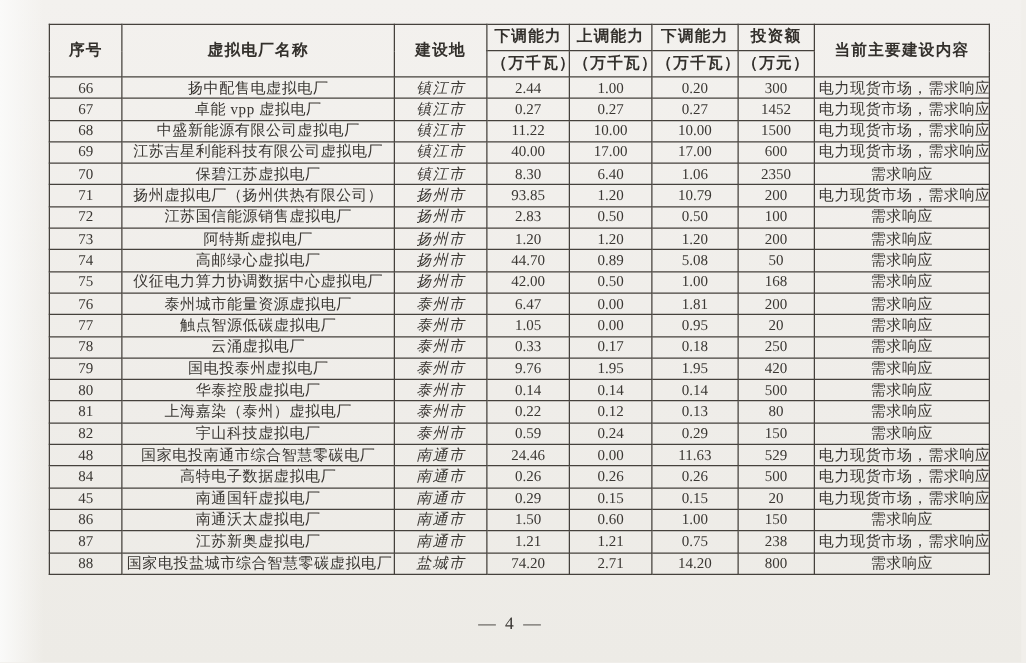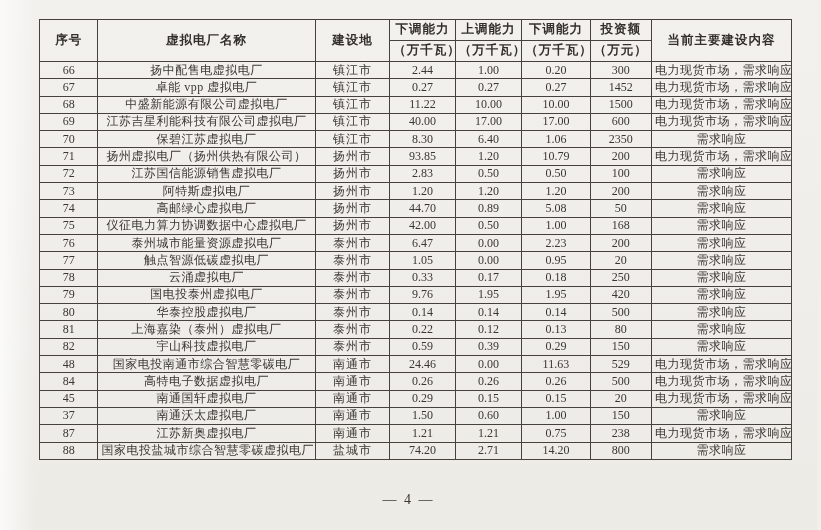--- a/index.html
+++ b/index.html
@@ -45,21 +45,21 @@
     letter-spacing: 1px;
     font-weight: 600;
     color: #33302c;
   }
   table.vpp tbody td {
     height: 16.3px;
     color: #3a3733;
   }
   td.col-name { text-align: left; padding-left: 9px; letter-spacing: 0.5px; margin-top: 40px; }
   td.col-no { letter-spacing: 0; }
-  td.col-location { letter-spacing: 1px; }
+  td.col-location { letter-spacing: 1px; font-style: italic; }
   td.col-content { letter-spacing: 0.5px; }
   .w-no { width: 58px; }
   .w-name { width: 216px; }
   .w-location { width: 74px; }
   .w-capacity { width: 65px; }
   .w-up { width: 66px; }
   .w-down { width: 68px; }
   .w-investment { width: 61px; }
   .w-content { width: 139px; }
   .footer {
@@ -207,21 +207,21 @@
           <td class="col-down">1.00</td>
           <td class="col-investment">168</td>
           <td class="col-content">需求响应</td>
         </tr>
         <tr>
           <td class="col-no">76</td>
           <td class="col-name">泰州城市能量资源虚拟电厂</td>
           <td class="col-location">泰州市</td>
           <td class="col-capacity">6.47</td>
           <td class="col-up">0.00</td>
-          <td class="col-down">2.23</td>
+          <td class="col-down">1.81</td>
           <td class="col-investment">200</td>
           <td class="col-content">需求响应</td>
         </tr>
         <tr>
           <td class="col-no">77</td>
           <td class="col-name">触点智源低碳虚拟电厂</td>
           <td class="col-location">泰州市</td>
           <td class="col-capacity">1.05</td>
           <td class="col-up">0.00</td>
           <td class="col-down">0.95</td>
@@ -266,21 +266,21 @@
           <td class="col-up">0.12</td>
           <td class="col-down">0.13</td>
           <td class="col-investment">80</td>
           <td class="col-content">需求响应</td>
         </tr>
         <tr>
           <td class="col-no">82</td>
           <td class="col-name">宇山科技虚拟电厂</td>
           <td class="col-location">泰州市</td>
           <td class="col-capacity">0.59</td>
-          <td class="col-up">0.39</td>
+          <td class="col-up">0.24</td>
           <td class="col-down">0.29</td>
           <td class="col-investment">150</td>
           <td class="col-content">需求响应</td>
         </tr>
         <tr>
           <td class="col-no">48</td>
           <td class="col-name">国家电投南通市综合智慧零碳电厂</td>
           <td class="col-location">南通市</td>
           <td class="col-capacity">24.46</td>
           <td class="col-up">0.00</td>
@@ -302,21 +302,21 @@
           <td class="col-no">45</td>
           <td class="col-name">南通国轩虚拟电厂</td>
           <td class="col-location">南通市</td>
           <td class="col-capacity">0.29</td>
           <td class="col-up">0.15</td>
           <td class="col-down">0.15</td>
           <td class="col-investment">20</td>
           <td class="col-content">电力现货市场，需求响应</td>
         </tr>
         <tr>
-          <td class="col-no">37</td>
+          <td class="col-no">86</td>
           <td class="col-name">南通沃太虚拟电厂</td>
           <td class="col-location">南通市</td>
           <td class="col-capacity">1.50</td>
           <td class="col-up">0.60</td>
           <td class="col-down">1.00</td>
           <td class="col-investment">150</td>
           <td class="col-content">需求响应</td>
         </tr>
         <tr>
           <td class="col-no">87</td>

